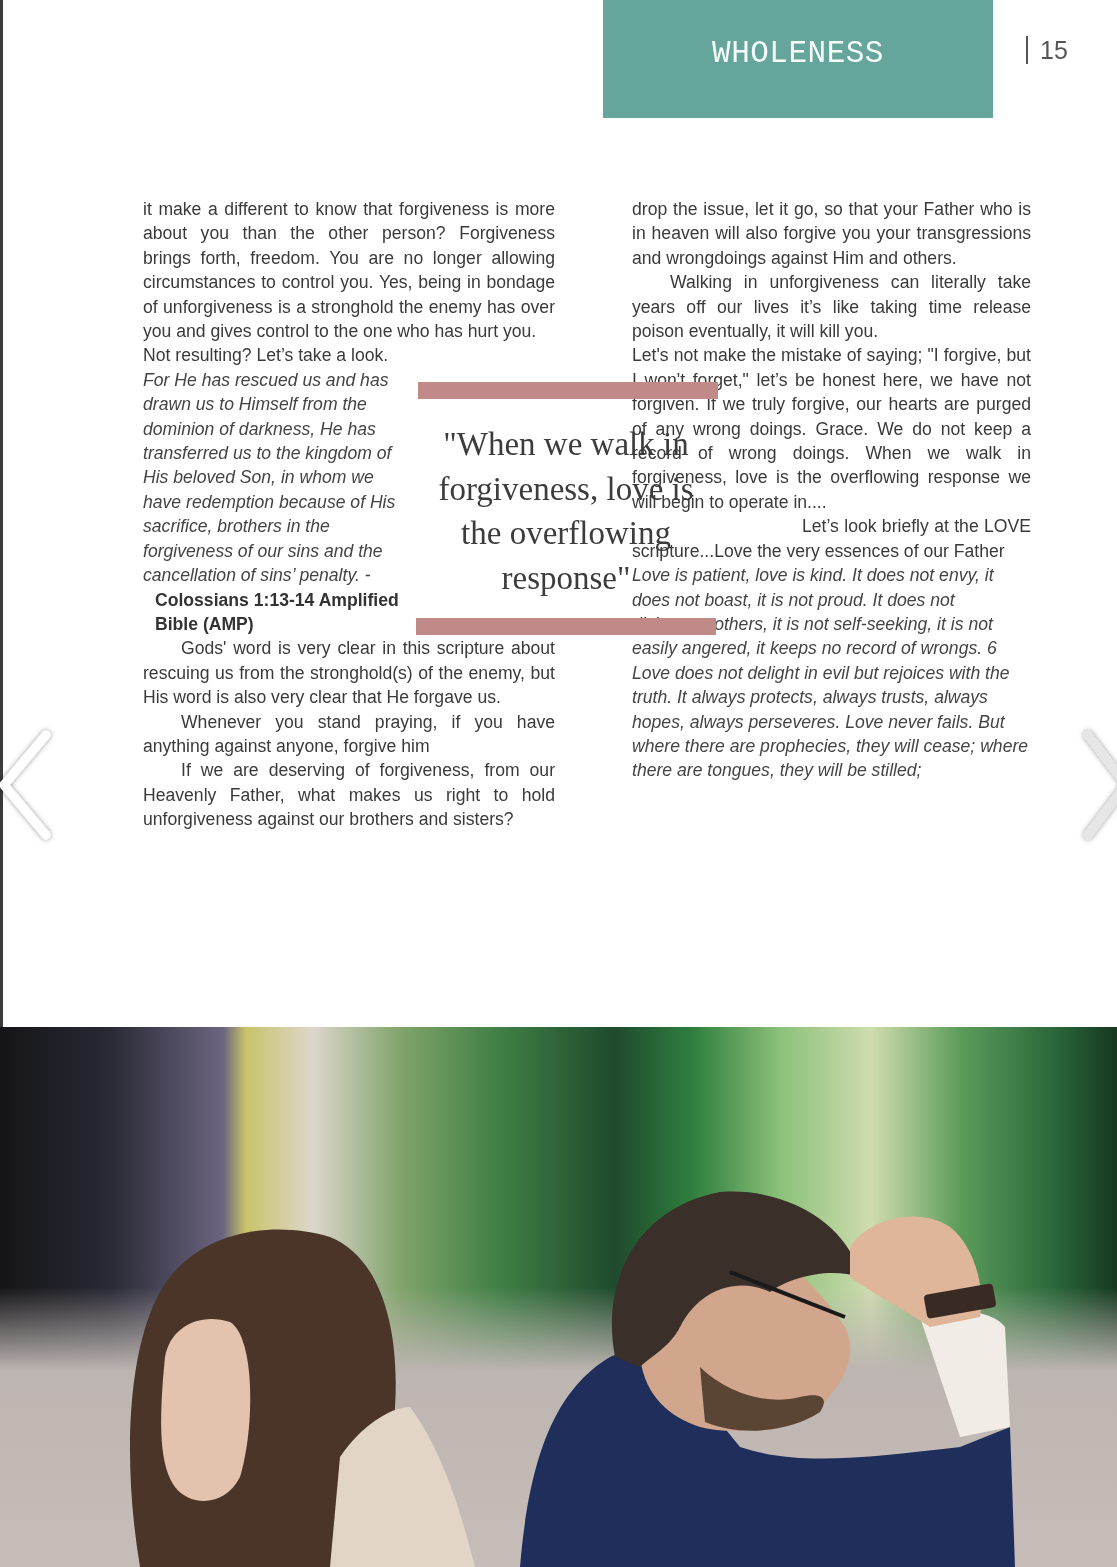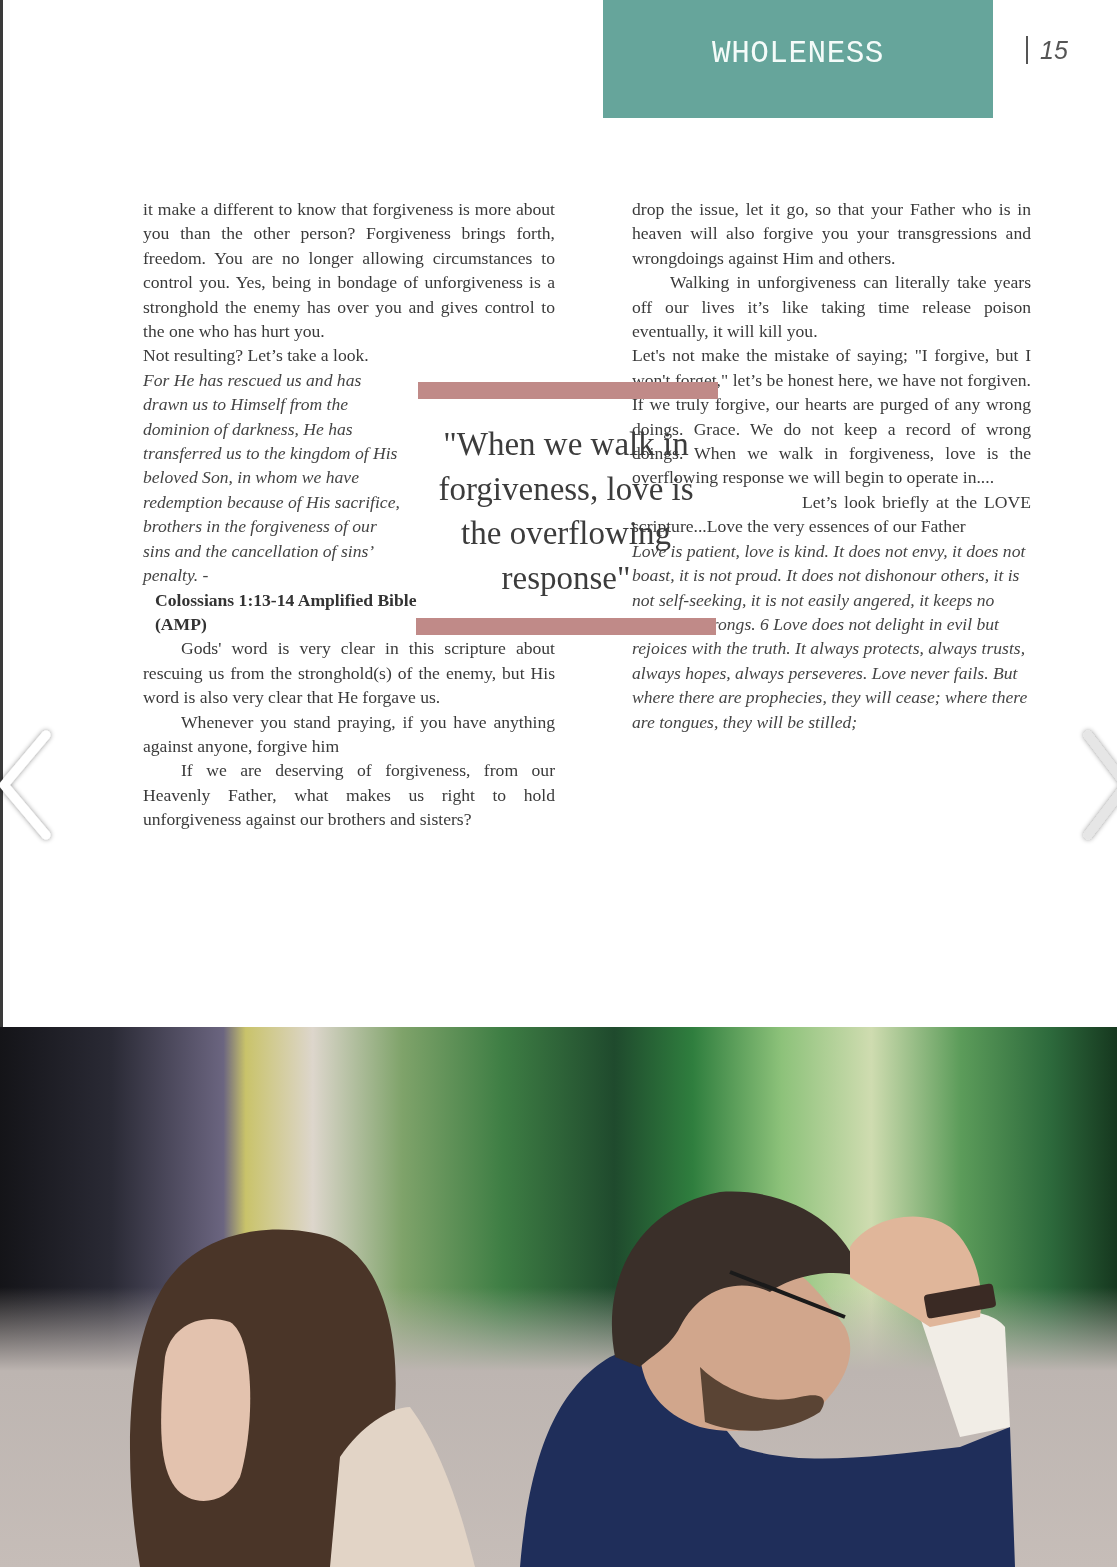--- a/index.html
+++ b/index.html
@@ -18,30 +18,30 @@
     background: #66a59b;
     display: flex; align-items: center; justify-content: center;
   }
   .section-banner span {
     color: #f4fbf9; font-family: Liberation Mono, monospace;
     font-size: 31px; letter-spacing: 0.5px; margin-top: -12px;
   }
   .page-number {
     position: absolute; left: 1026px; top: 36px;
     font-family: "Liberation Sans", sans-serif; font-size: 25px; color: #555;
-    display: flex;  font-style: italic;
+    display: flex; 
   }
   .page-number .bar {
     display: inline-block; width: 2px; height: 28px; background: #555; margin-right: 12px;
   }
 
   .col {
     position: absolute; font-size: 17.6px; line-height: 24.4px;
     text-align: justify; color: #3a3a3a;
-    font-family: Liberation Serif, serif;
+    font-family: Liberation Sans, sans-serif;
   }
   .col p { margin: 0; }
   .col .indent { text-indent: 38px; }
   .col .ital {
     font-style: italic; color: #444; text-align: left;
     font-size: 17.6px; line-height: 24.4px;
   }
   .col .bold { font-weight: bold; color: #333; text-align: left; margin-left: 12px; }
   .col-left { left: 143px; top: 197px; width: 412px; }
   .col-right { left: 587px; top: 197px; width: 399px; margin-left: 45px; }

